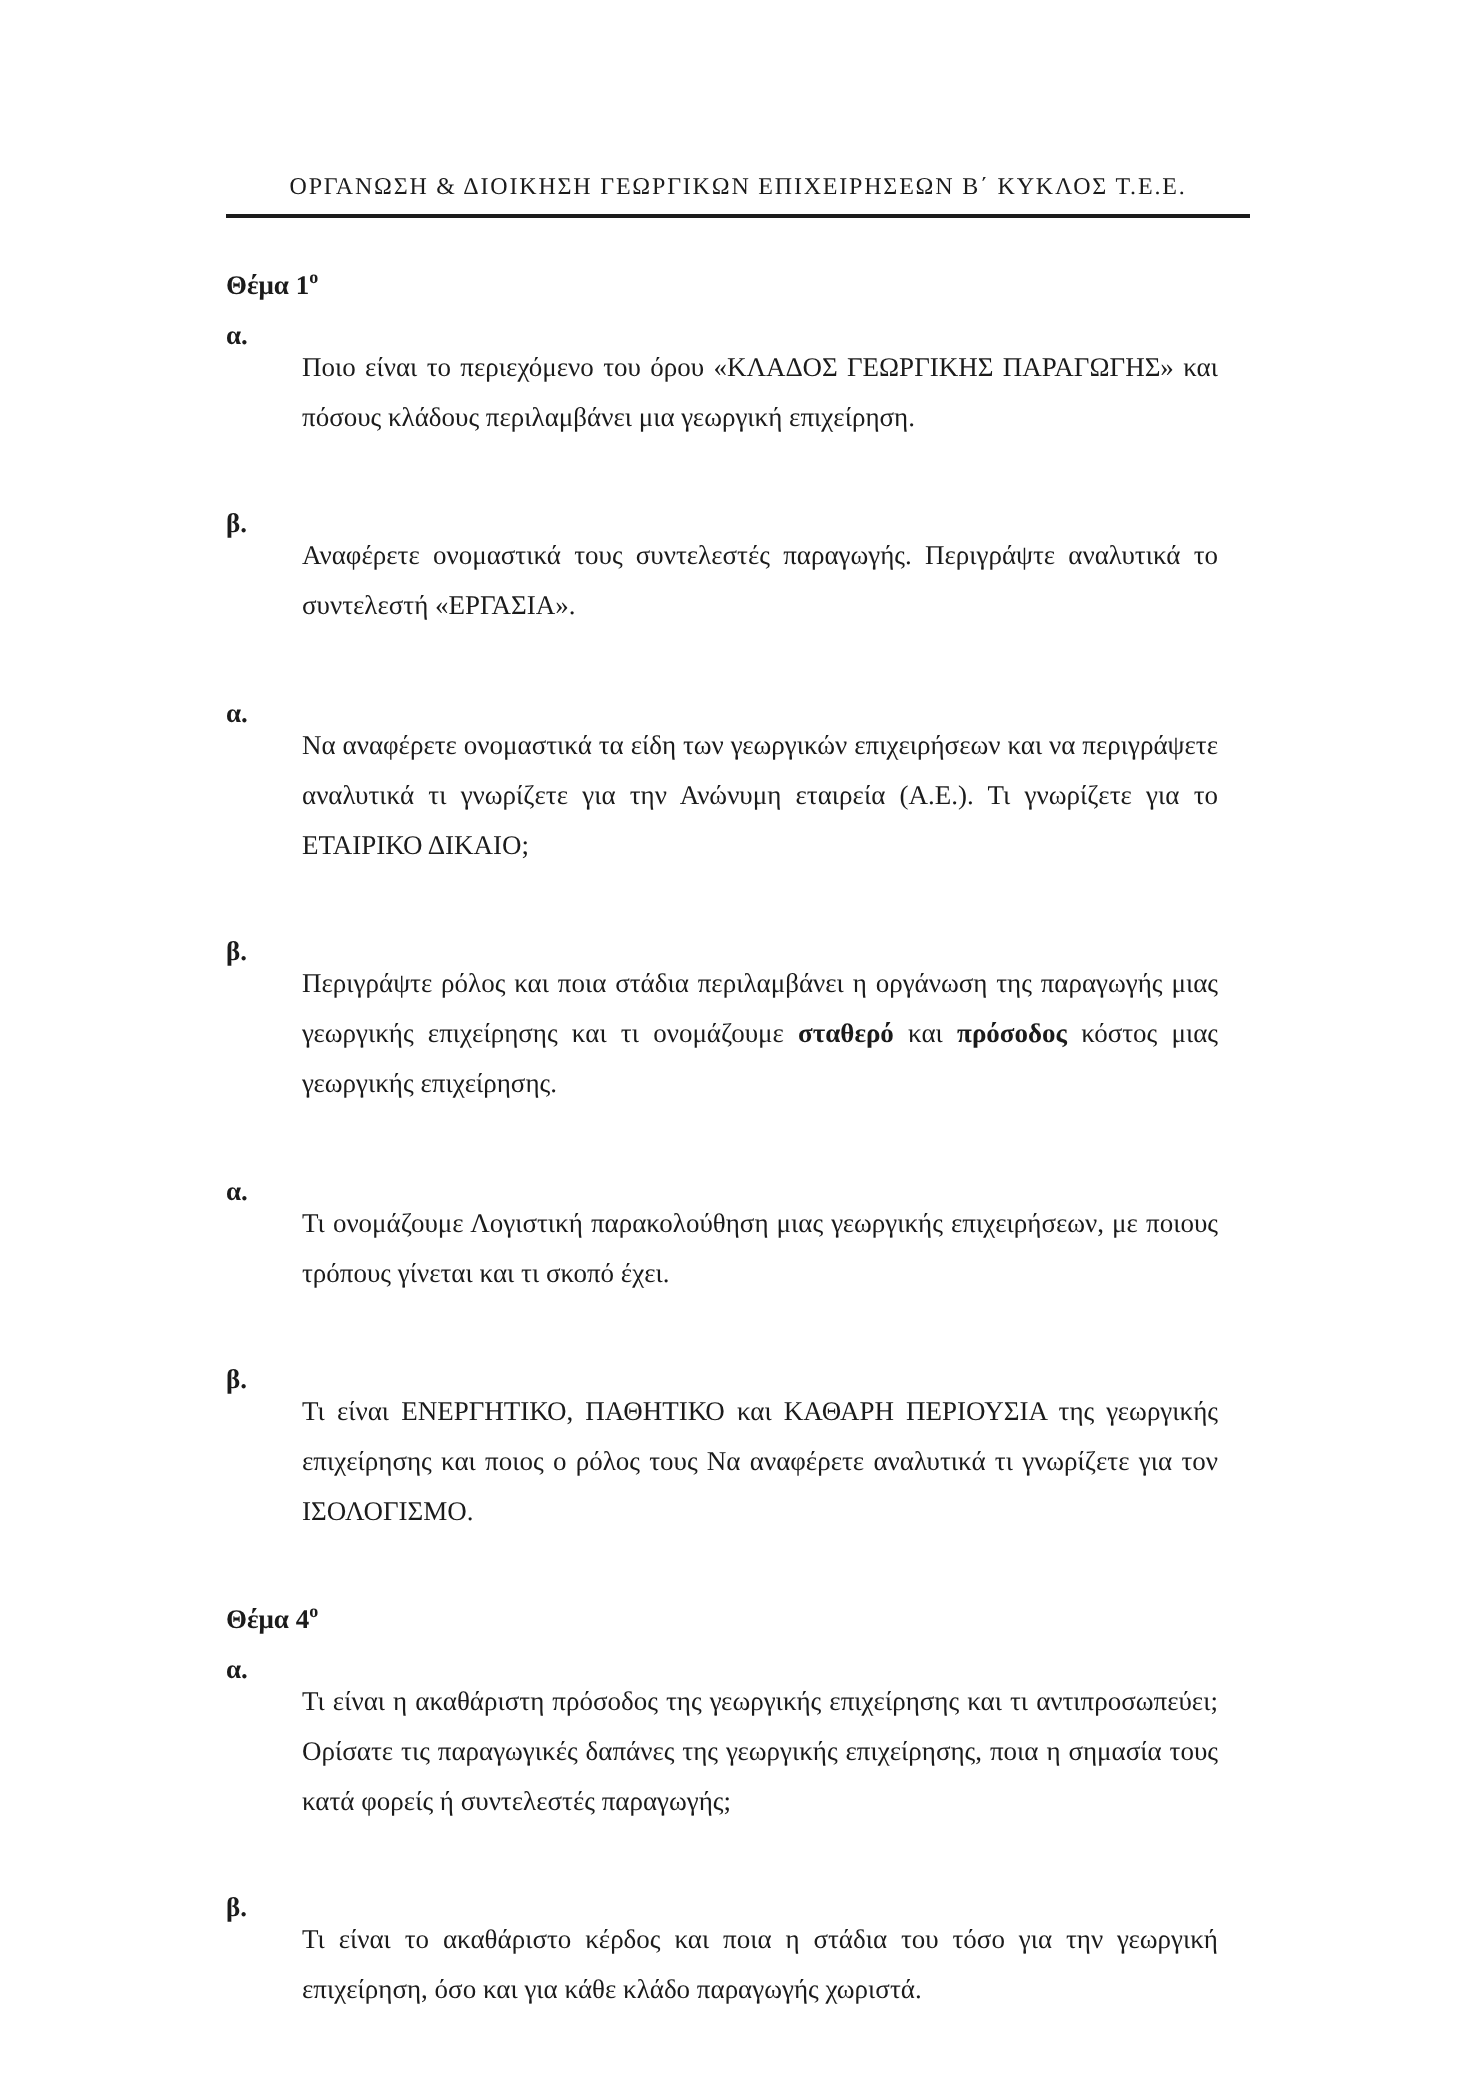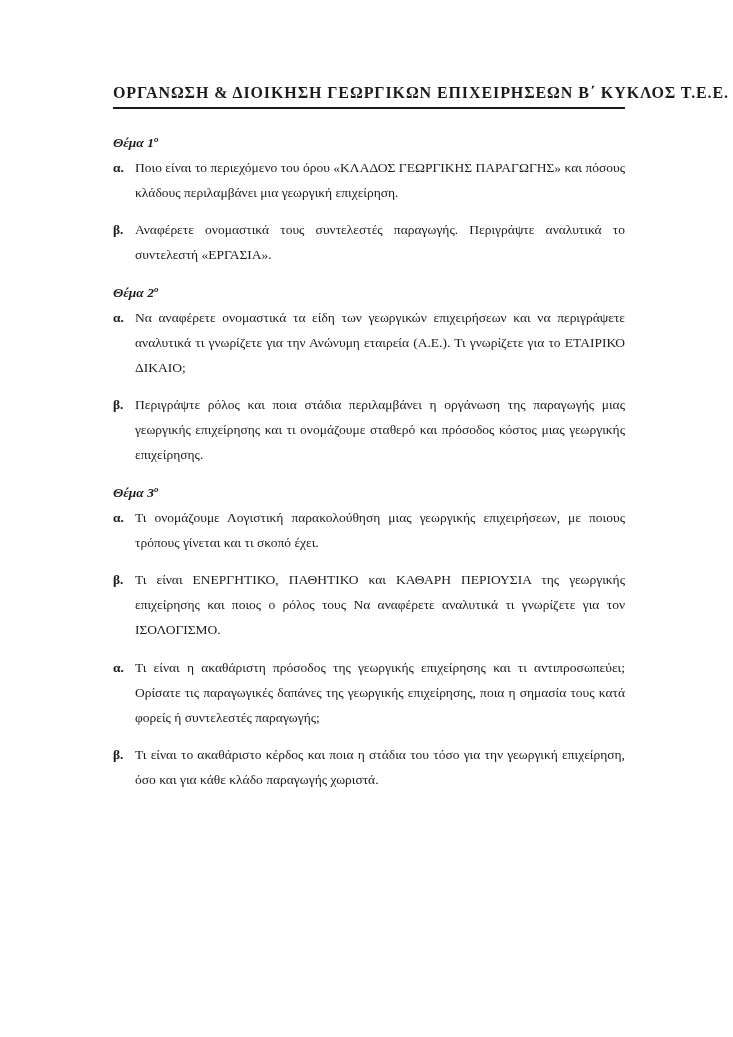--- a/index.html
+++ b/index.html
@@ -22,63 +22,62 @@
     top: 84px;
     width: 512px;
   }
   .title-block {
     border-bottom: 2px solid #1b1b1b;
     padding-bottom: 5px;
     margin-bottom: 21px;
   }
   .doc-title {
     margin: 0;
-    font-size: 16px;
-    font-weight: bold;
+    font-size: 12px;
+    font-weight: normal;
     text-align: center;
     letter-spacing: 0.9px;
     line-height: 18px;
     white-space: nowrap;
   }
   .theme {
     margin-bottom: 13px;
   }
   .theme-heading {
     margin: 0;
     font-size: 13.5px;
     font-weight: bold;
     line-height: 25px;
-    font-style: italic;
   }
   .theme-heading sup {
     font-size: 9px;
     line-height: 0;
   }
   .theme-item {
     display: flex;
     margin-top: 0;
   }
   .theme-item + .theme-item {
     margin-top: 12px;
   }
   .marker {
     flex: 0 0 22px;
     font-weight: bold;
     font-size: 13.5px;
     line-height: 25px;
   }
   .item-text {
     flex: 1;
-    margin: 0;
+    margin: 16px;
     font-size: 13.5px;
     line-height: 25px;
     text-align: justify;
   }
   .item-text .bold-term {
-    font-weight: normal;
+    font-weight: bold;
   }
 </style>
 </head>
 <body>
 
 <div class="page">
   <div class="content">
     <header class="title-block">
       <h1 class="doc-title">ΟΡΓΑΝΩΣΗ &amp; ΔΙΟΙΚΗΣΗ ΓΕΩΡΓΙΚΩΝ ΕΠΙΧΕΙΡΗΣΕΩΝ Β΄ ΚΥΚΛΟΣ Τ.Ε.Ε.</h1>
     </header>
@@ -92,50 +91,49 @@
   </div>
 
   <div class="theme-item">
     <span class="marker">β.</span>
     <p class="item-text"><span class="text-segment">Αναφέρετε ονομαστικά τους συντελεστές παραγωγής. Περιγράψτε αναλυτικά το συντελεστή «ΕΡΓΑΣΙΑ».</span></p>
   </div>
 </div>
   </section>
 
   <section class="theme">
-    <h2 class="theme-heading"><span>Θέμα 2</span><sup>ο</sup></h2>
     <div class="theme-items">
   <div class="theme-item">
     <span class="marker">α.</span>
     <p class="item-text"><span class="text-segment">Να αναφέρετε ονομαστικά τα είδη των γεωργικών επιχειρήσεων και να περιγράψετε αναλυτικά τι γνωρίζετε για την Ανώνυμη εταιρεία (Α.Ε.). Τι γνωρίζετε για το ΕΤΑΙΡΙΚΟ ΔΙΚΑΙΟ;</span></p>
   </div>
 
   <div class="theme-item">
     <span class="marker">β.</span>
     <p class="item-text"><span class="text-segment">Περιγράψτε ρόλος και ποια στάδια περιλαμβάνει η οργάνωση της παραγωγής μιας γεωργικής επιχείρησης και τι ονομάζουμε </span><span class="bold-term">σταθερό</span><span class="text-segment"> και </span><span class="bold-term">πρόσοδος</span><span class="text-segment"> κόστος μιας γεωργικής επιχείρησης.</span></p>
   </div>
 </div>
   </section>
 
   <section class="theme">
-    <h2 class="theme-heading"><span>Θέμα 3</span><sup>ο</sup></h2>
     <div class="theme-items">
   <div class="theme-item">
     <span class="marker">α.</span>
     <p class="item-text"><span class="text-segment">Τι ονομάζουμε Λογιστική παρακολούθηση μιας γεωργικής επιχειρήσεων, με ποιους τρόπους γίνεται και τι σκοπό έχει.</span></p>
   </div>
 
   <div class="theme-item">
     <span class="marker">β.</span>
     <p class="item-text"><span class="text-segment">Τι είναι ΕΝΕΡΓΗΤΙΚΟ, ΠΑΘΗΤΙΚΟ και ΚΑΘΑΡΗ ΠΕΡΙΟΥΣΙΑ της γεωργικής επιχείρησης και ποιος ο ρόλος τους Να αναφέρετε αναλυτικά τι γνωρίζετε για τον ΙΣΟΛΟΓΙΣΜΟ.</span></p>
   </div>
 </div>
   </section>
 
   <section class="theme">
+    <h2 class="theme-heading"><span>Θέμα 4</span><sup>ο</sup></h2>
     <div class="theme-items">
   <div class="theme-item">
     <span class="marker">α.</span>
     <p class="item-text"><span class="text-segment">Τι είναι η ακαθάριστη πρόσοδος της γεωργικής επιχείρησης και τι αντιπροσωπεύει; Ορίσατε τις παραγωγικές δαπάνες της γεωργικής επιχείρησης, ποια η σημασία τους κατά φορείς ή συντελεστές παραγωγής;</span></p>
   </div>
 
   <div class="theme-item">
     <span class="marker">β.</span>
     <p class="item-text"><span class="text-segment">Τι είναι το ακαθάριστο κέρδος και ποια η στάδια του τόσο για την γεωργική επιχείρηση, όσο και για κάθε κλάδο παραγωγής χωριστά.</span></p>
   </div>

